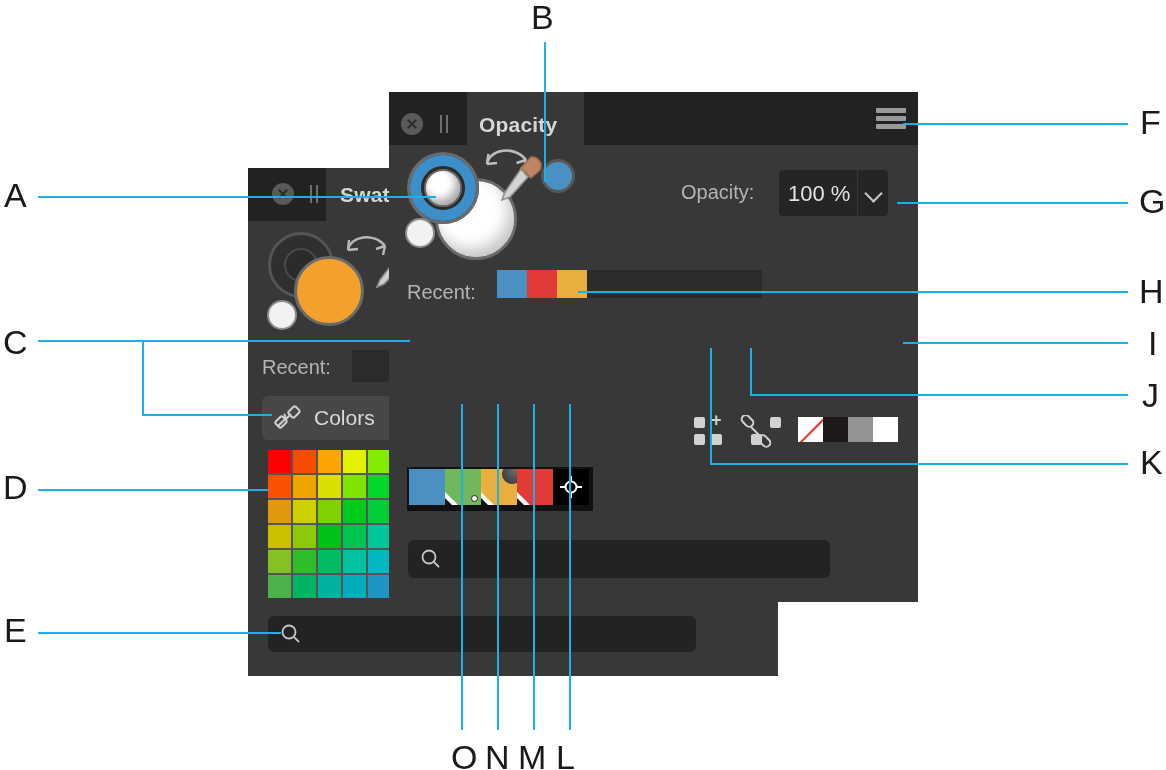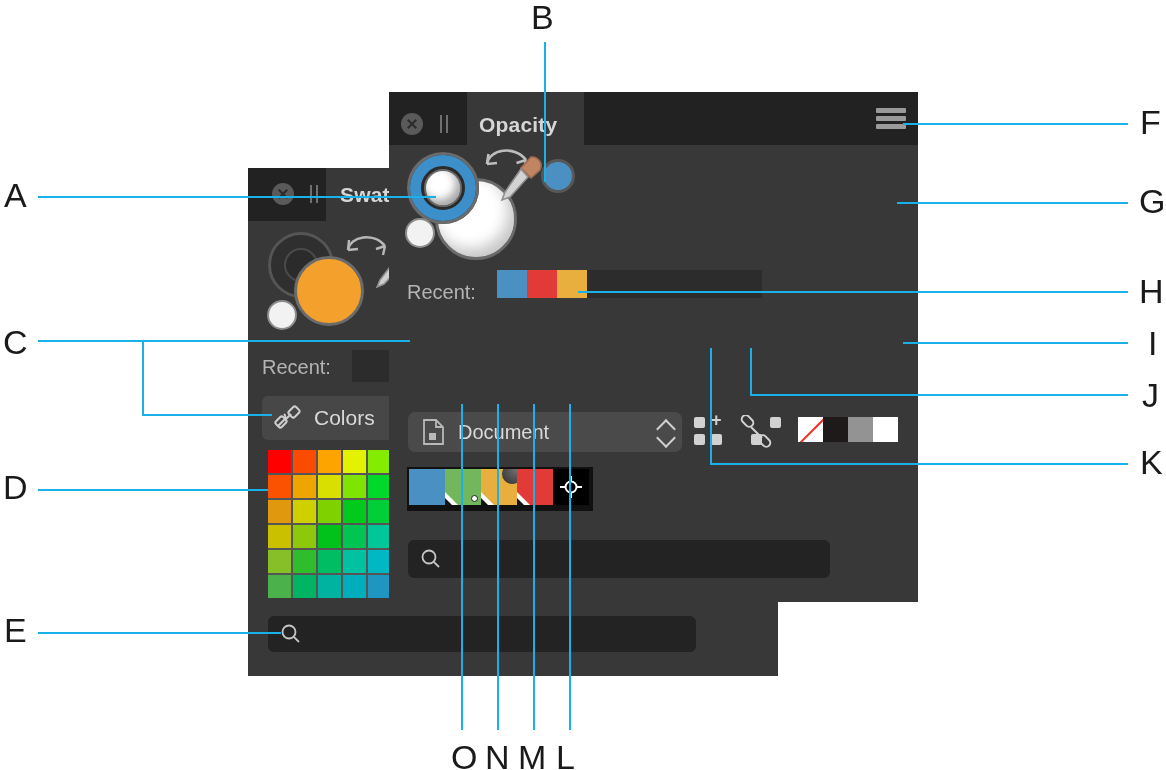--- a/index.html
+++ b/index.html
@@ -235,40 +235,37 @@
     </div>
 
     <div style="position:absolute;left:110px;top:58px;width:80px;height:62px;">
       <svg style="position:absolute;left:0;top:3px;" width="48" height="56" viewBox="0 0 48 56">
         <path d="M32 4 a9 9 0 0 1 9 13 l-9 8 -10 -10 z" fill="#c08563" stroke="#9f6c4d" stroke-width="1.6"></path>
         <path d="M22 16 L6 39 l-3 8 8 -3 18 -20 z" fill="#d3d3d3" stroke="#8f8f8f" stroke-width="1.6"></path>
       </svg>
       <div class="solid-dot" style="left:42px;top:9px;width:34px;height:34px;background:#4a90c2;border:3px solid #585858;box-sizing:border-box;"></div>
     </div>
 
+    <div style="position:absolute;left:292px;top:78px;width:220px;height:48px;">
+      <div class="lbl" style="left:0;top:11px;">Opacity:</div>
+      <div style="position:absolute;left:98px;top:0;width:78px;height:46px;background:#252525;border-radius:4px 0 0 4px;">
+        <div style="position:absolute;left:9px;top:11px;color:#e3e3e3;font-size:22px;">100 %</div>
+      </div>
+      <div style="position:absolute;left:177px;top:0;width:30px;height:46px;background:#252525;border-radius:0 4px 4px 0;">
+        <div style="position:absolute;left:9px;top:17px;width:11px;height:11px;border-right:2px solid #c9c9c9;border-bottom:2px solid #c9c9c9;transform:rotate(45deg);"></div>
+      </div>
+    </div>
 
     <div class="lbl" style="left:18px;top:189px;">Recent:</div>
     <div class="recent-well" style="left:108px;top:178px;width:265px;height:28px;">
         <div class="recent-chip" style="left: 0px; width: 30px; background: rgb(74, 144, 194);"></div>
         <div class="recent-chip" style="left: 30px; width: 30px; background: rgb(226, 59, 55);"></div>
         <div class="recent-chip" style="left: 60px; width: 30px; background: rgb(232, 174, 62);"></div>
       </div>
 
-    <div class="docsel" style="left:19px;top:320px;width:274px;height:40px;">
-      <svg style="position:absolute;left:13px;top:6px;" width="26" height="28" viewBox="0 0 26 28">
-        <path d="M3 2 h12 l7 7 v17 h-19 z" fill="none" stroke="#b8b8b8" stroke-width="1.8"></path>
-        <path d="M15 2 v7 h7" fill="none" stroke="#b8b8b8" stroke-width="1.8"></path>
-        <rect x="8" y="15" width="7" height="7" fill="#b8b8b8"></rect>
-      </svg>
-      <div class="txt" style="left:50px;top:9px;">Document</div>
-      <div class="spinner" style="left:250px;top:8px;height:24px;">
-        <div class="chev up"></div>
-          <div class="chev dn"></div>
-      </div>
-    </div>
 
     <div class="gicon" style="left:305px;top:323px;width:42px;height:34px;">
       <div class="sq" style="left:0;top:2px;"></div>
       <div class="plus" style="left:17px;top:-2px;">+</div>
       <div class="sq" style="left:0;top:19px;"></div>
       <div class="sq" style="left:17px;top:19px;"></div>
     </div>
 
     <div class="gicon" style="left:352px;top:323px;width:42px;height:34px;">
       <div class="sq" style="left:29px;top:2px;"></div>

